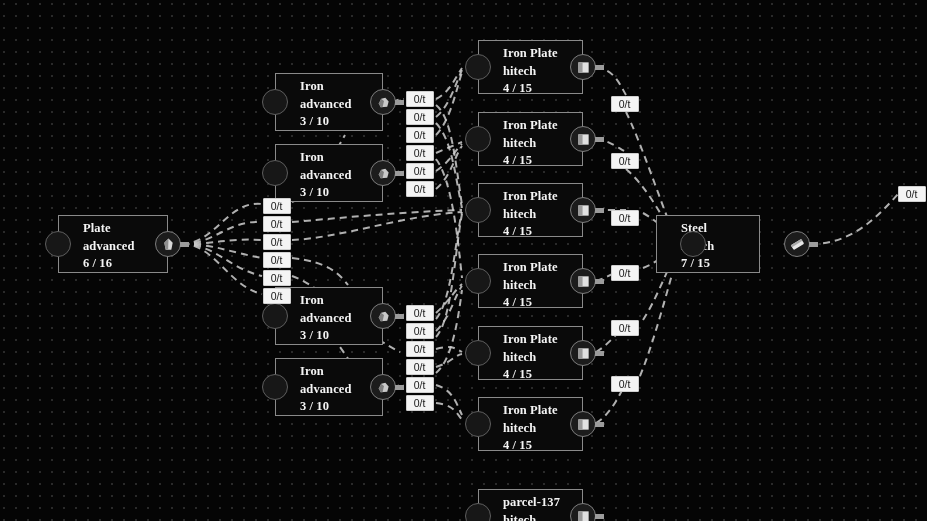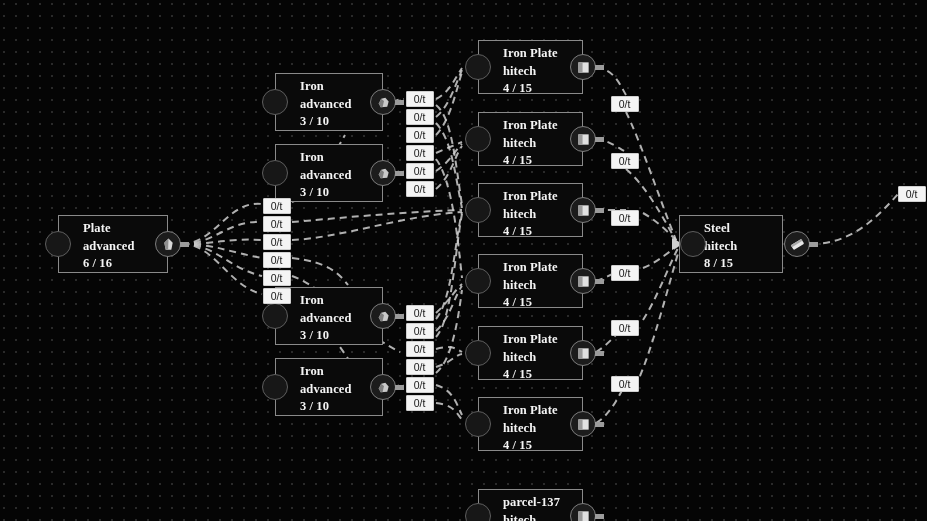--- a/index.html
+++ b/index.html
@@ -307,25 +307,25 @@
         </div>
       </div>
       <div class="port in" style="left: 465px; top: 411px;"></div>
       <div class="port out" style="left: 570px; top: 411px;">
         <svg class="glyph" viewBox="0 0 16 16">
           <rect x="2.5" y="2.5" width="11" height="11" fill="#e2e2e2"></rect>
           <rect x="2.5" y="2.5" width="4.5" height="11" fill="#9a9a9a"></rect>
         </svg>
       </div>
       <div class="port-stub" style="left: 595px; top: 421.5px;"></div>
-      <div class="node" style="left: 679px; top: 215px; width: 104px; height: 58px;">
+      <div class="node" style="left: 656px; top: 215px; width: 104px; height: 58px;">
         <div class="node-text">
           <div>Steel</div>
           <div>hitech</div>
-          <div>8 / 15</div>
+          <div>7 / 15</div>
         </div>
       </div>
       <div class="port in" style="left: 680px; top: 231px;"></div>
       <div class="port out" style="left: 784px; top: 231px;">
         <svg class="glyph" viewBox="0 0 16 16">
           <g transform="rotate(-32 8 8)">
             <rect x="1.5" y="5" width="13" height="6" rx="1" fill="#e6e6e6"></rect>
             <rect x="1.5" y="5" width="13" height="2.4" fill="#a8a8a8"></rect>
           </g>
         </svg>

